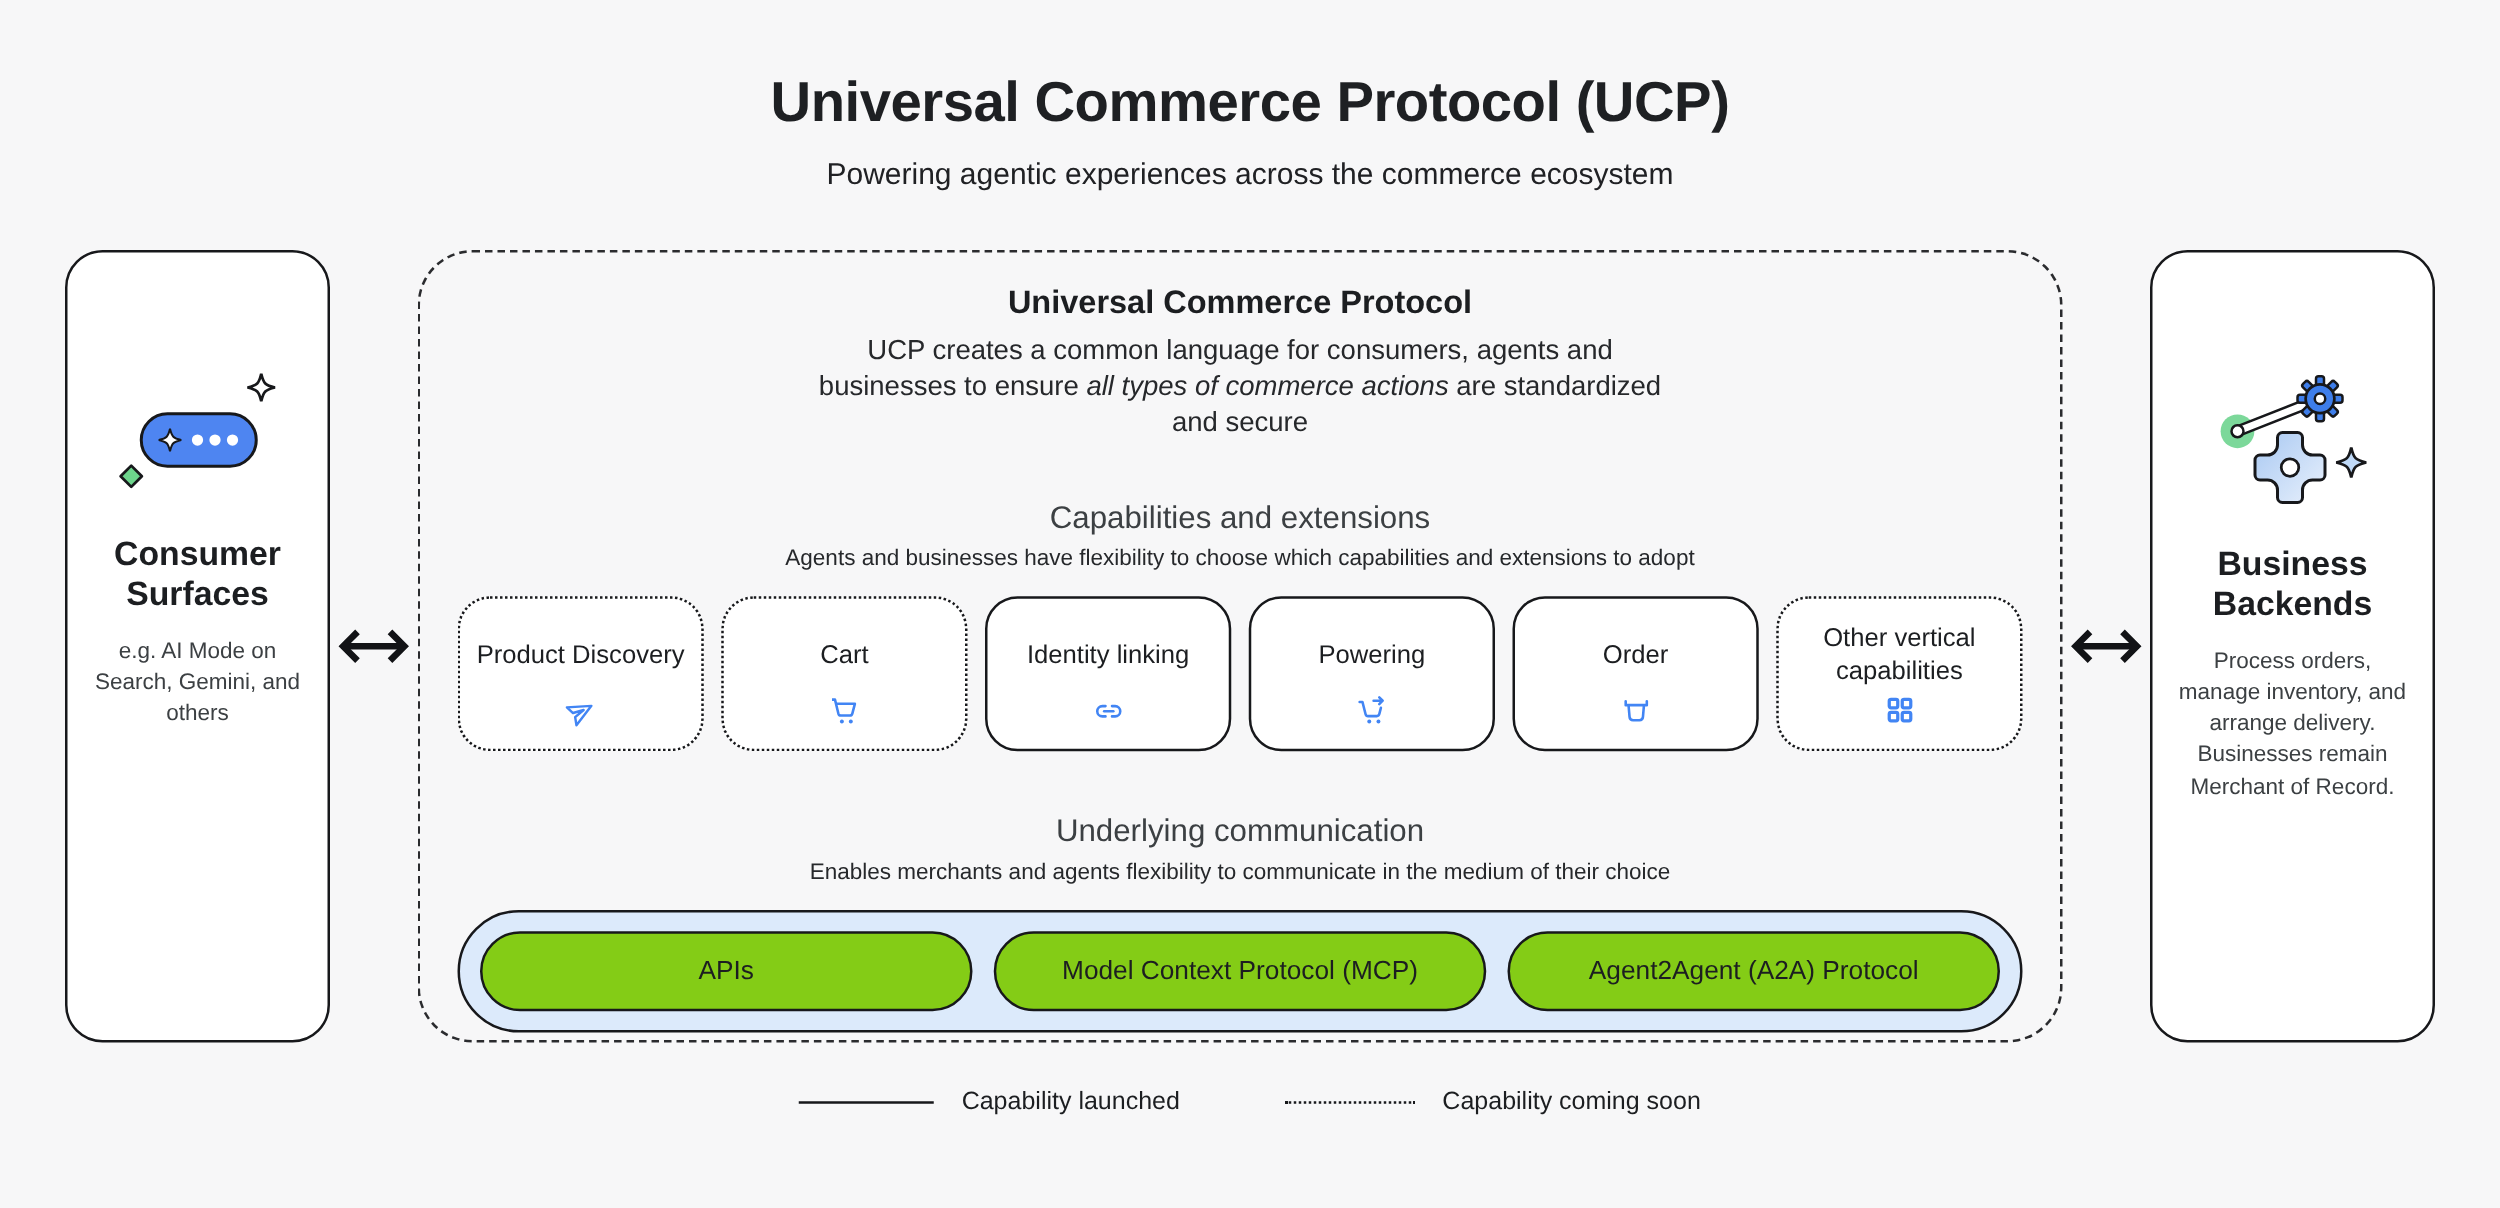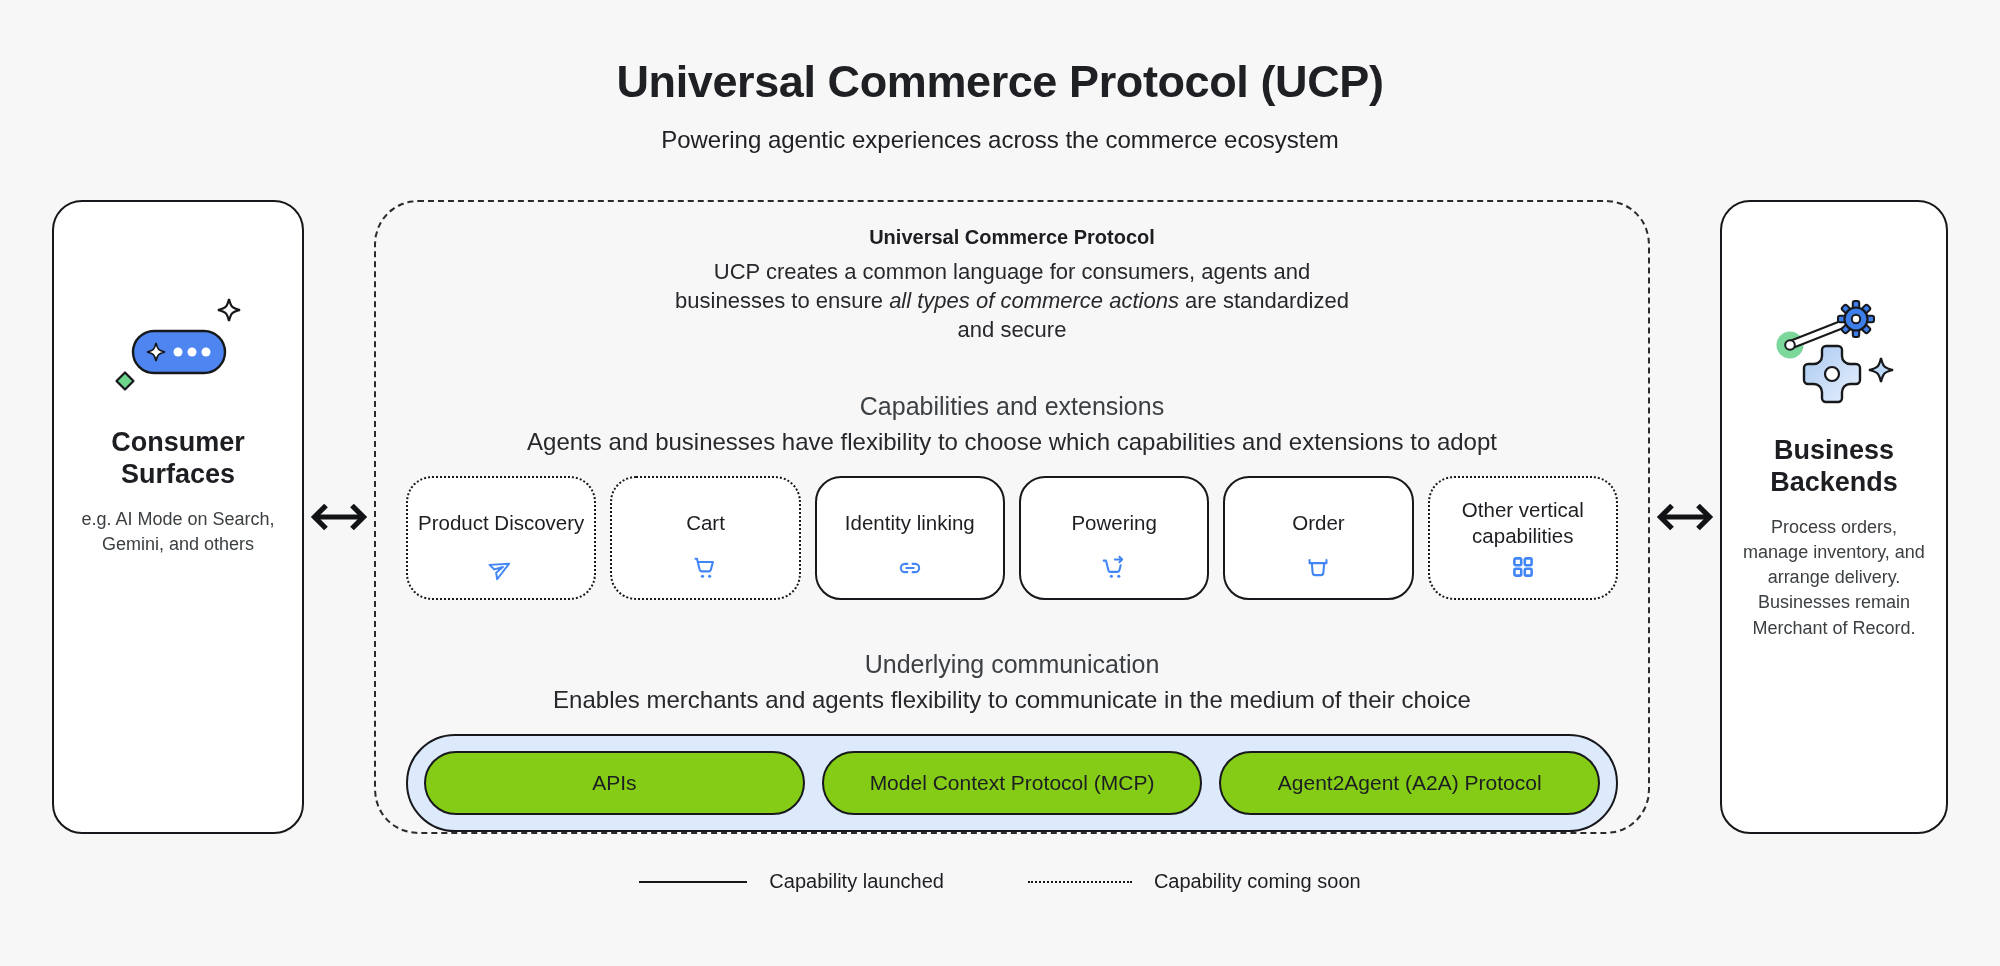--- a/index.html
+++ b/index.html
@@ -18,46 +18,46 @@
     font-size: 45px; font-weight: 600; letter-spacing: -0.4px; color: #1E2023;
   }
   .page-subtitle { margin-top: 18px; font-size: 24px; color: #202124; }
 
   
   .main-row {
     display: flex; align-items: stretch;
     margin: 46px 52px 0 52px; height: 634px;
   }
   .side-card {
-    flex: none; width: 252px;
+    flex: none; width: 212px;
     background: #FFFFFF;
     border: 2px solid #17181B; border-radius: 30px;
     padding: 86px 14px 0 14px;
     text-align: center;
   }
   .side-card.right { width: 228px; }
   .side-card .card-icon { display: inline-block; }
   .card-title { margin-top: 22px; font-size: 27px; font-weight: 700; line-height: 1.2; color: #1C1E21; }
   .card-desc { margin-top: 16px; font-size: 18px; line-height: 1.4; color: #3C4043; padding: 0 4px; }
 
   .arrow-cell { flex: none; width: 70px; display: flex; align-items: center; justify-content: center; }
 
   
   .ucp-panel {
     flex: 1;
     border: 2px dashed #2A2B2E; border-radius: 44px;
     padding: 24px 30px 28px 30px;
     text-align: center;
   }
-  .panel-title { font-size: 20px; font-weight: 700; color: #1C1E21; }
+  .panel-title { font-size: 26px; font-weight: 700; color: #1C1E21; }
   .panel-desc { margin: 8px auto 0 auto; max-width: 680px; font-size: 22px; line-height: 1.32; color: #26282B; }
   .panel-desc i { font-style: italic; }
   .section-heading { margin-top: 48px; font-size: 25px; font-weight: 400; color: #3C4043; }
   .section-heading.underlying { margin-top: 50px; }
-  .section-sub { margin-top: 7px; font-size: 24px; color: #26282B; }
+  .section-sub { margin-top: 7px; font-size: 18px; color: #26282B; }
 
   .cap-row { display: flex; gap: 14px; margin-top: 20px; }
   .cap-card {
     flex: 1; height: 124px;
     background: #FFFFFF; border-radius: 26px;
     display: flex; flex-direction: column; align-items: center;
     padding: 12px 8px 17px 8px;
   }
   .cap-card.solid  { border: 2.2px solid  #17181B; }
   .cap-card.dotted { border: 2.2px dotted #17181B; }

